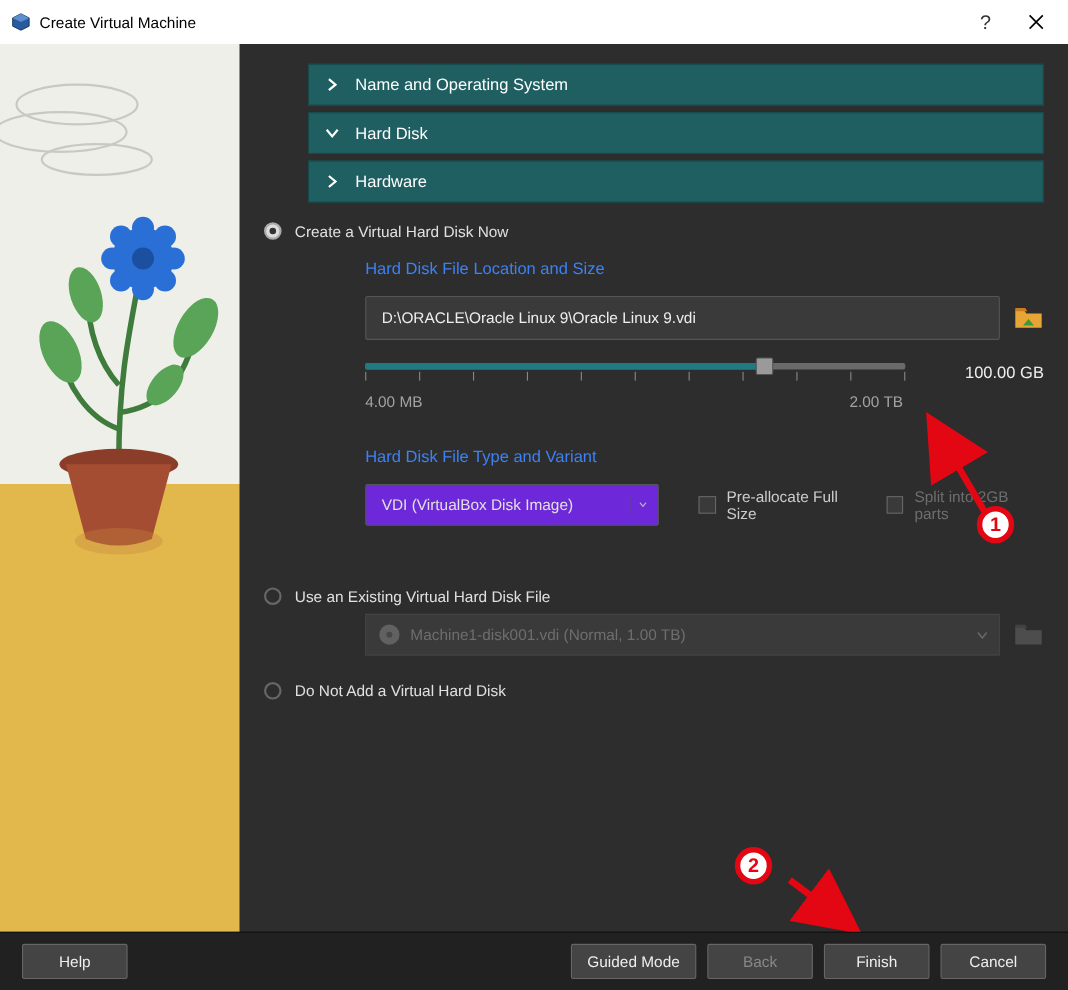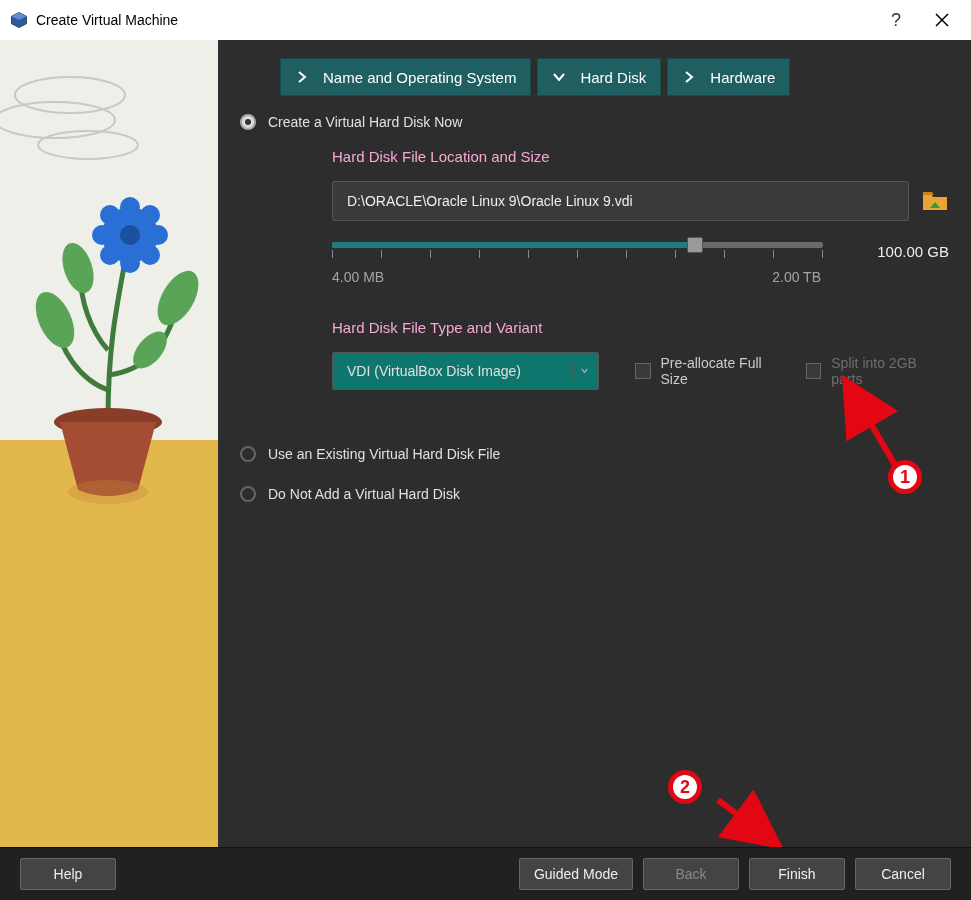--- a/index.html
+++ b/index.html
@@ -6,45 +6,45 @@
   html, body { width: 971px; height: 900px; font-family: "Segoe UI", Arial, sans-serif; font-size: 14px; color: #e0e0e0; background: #2d2d2d; overflow: hidden; }
   .titlebar { display: flex; align-items: center; justify-content: space-between; height: 40px; background: #ffffff; color: #000; padding: 0 6px 0 10px; }
   .titlebar .left { display:flex; align-items:center; gap:8px; }
   .titlebar .btns { display:flex; align-items:center; gap:0; }
   .titlebar .btns span { width:46px; height:40px; display:flex; align-items:center; justify-content:center; font-size:18px; color:#333; }
   .vbox-icon { width:18px; height:18px; }
   .title-text { font-size:14px; color:#000; }
   .body-area { display:flex; height: 807px; background:#2d2d2d; }
   .sidebar-art { width:218px; height:100%; position:relative; overflow:hidden; background:#2d2d2d; }
   .main { flex:1; padding:18px 22px 0 22px; position:relative; }
-  .accordion { display:flex; gap:6px;padding-left:40px; }
+  .accordion { display:flex; flex-direction:column; gap:6px;padding-left:40px; }
   .acc-item { background:#1f5f62; border:1px solid #164a4d; height:38px; display:flex; align-items:center; gap:14px; padding:0 14px; color:#fff; font-size:15px; }
   .acc-item .chevron { width:14px; height:14px; display:flex; align-items:center; justify-content:center; }
   .radio-group { margin-top:18px; }
   .radio-row { display:flex; align-items:center; gap:12px; margin-bottom:8px; }
   .radio { width:16px; height:16px; border-radius:50%; border:2px solid #aaa; position:relative; flex-shrink:0; }
   .radio.selected { background:#ddd; }
   .radio.selected::after { content:""; position:absolute; inset:3px; background:#333; border-radius:50%; }
   .radio.dark { background:#2d2d2d; border-color:#666; }
   .section-indent { padding-left:92px; margin-top:18px; }
-  .subheader { color:#f9a8d4; font-size:15px; margin-bottom:16px; }
+  .subheader { color:#3b82f6; font-size:15px; margin-bottom:16px; }
   .path-row { display:flex; align-items:center; gap:12px; }
   .path-input { flex:1; background:#3a3a3a; border:1px solid #555; padding:10px 14px; color:#eee; font-size:14px; border-radius:2px; height:40px; display:flex; align-items:center; }
   .browse-icon { width:28px; height:24px; }
   .slider-row { display:flex; align-items:center; gap:16px; margin-top:16px; }
   .slider-track-wrap { position:relative; flex:1; height:28px; }
   .slider-rail { position:absolute; top:5px; height:6px; width:100%; background:#6a6a6a; border-radius:2px; }
   .slider-fill { position:absolute; top:5px; height:6px; left:0; background:#1f7b80; border-radius:2px; }
   .slider-thumb { position:absolute; top:0; width:16px; height:16px; background:#9a9a9a; border:1px solid #555; border-radius:2px; transform:translateX(-8px); }
   .slider-ticks { position:absolute; top:13px; width:100%; height:10px; display:flex; justify-content:space-between; }
   .slider-ticks span { width:1px; height:8px; background:#888; }
   .size-readout { width:110px; text-align:right; color:#eee; font-size:15px; }
   .slider-labels { display:flex; justify-content:space-between; margin-top:4px; font-size:14px; color:#a3a3a3; padding-right:128px; }
   .type-row { display:flex; align-items:center; gap:36px; margin-top:14px; }
-  .select { background:#0f766e; border:1px solid #555; height:38px; display:flex; align-items:center; justify-content:space-between; padding:0 10px 0 14px; font-size:14px; border-radius:2px; }
+  .select { background:#6d28d9; border:1px solid #555; height:38px; display:flex; align-items:center; justify-content:space-between; padding:0 10px 0 14px; font-size:14px; border-radius:2px; }
   .select .dd { width:16px; height:16px; display:flex; align-items:center; justify-content:center; border-left:1px solid #555; padding-left:8px; }
   .check-col { display:flex; flex-direction:row; gap:16px; }
   .check-row { display:flex; align-items:center; gap:10px; color:#ccc; }
   .check-row.disabled { color:#6e6e6e; }
   .check { width:16px; height:16px; border:1px solid #666; background:#3a3a3a; }
   .existing-row { margin-left:92px; display:flex; align-items:center; gap:12px; margin-top:8px; }
   .existing-select { flex:1; background:#3a3a3a; border:1px solid #444; height:38px; display:flex; align-items:center; gap:8px; padding:0 10px; color:#6e6e6e; }
   .disk-glyph { width:22px; height:22px; opacity:.5; }
   .bottom-bar { height:53px; background:#212121; display:flex; align-items:center; justify-content:space-between; padding:0 20px; border-top:1px solid #111; }
   .bottom-right { display:flex; gap:10px;padding-left:32px; }
@@ -219,20 +219,38 @@
               <span>Split into 2GB parts</span>
             </div>
           </div>
         </div>
       </div>
 
       <div class="radio-row" style="margin-top:56px;">
         <span class="radio dark"></span>
         <span>Use an Existing Virtual Hard Disk File</span>
       </div>
+      <div class="existing-row">
+        <div class="existing-select">
+          <svg class="disk-glyph" viewBox="0 0 24 24">
+              <circle cx="12" cy="12" r="10" fill="#888"></circle>
+              <circle cx="12" cy="12" r="3" fill="#555"></circle>
+            </svg>
+          <span>Machine1-disk001.vdi (Normal, 1.00 TB)</span>
+          <span style="margin-left:auto" class="dd"><svg width="10" height="8" viewBox="0 0 10 8">
+                <path d="M1 1L5 6L9 1" stroke="#666" stroke-width="1.5" fill="none"></path>
+              </svg></span>
+        </div>
+        <span style="opacity:.35">
+          <svg class="browse-icon" viewBox="0 0 28 24">
+              <path d="M2 6h8l2 3h14v13H2z" fill="#8a8a8a"></path>
+              <path d="M2 4h9l2 3H2z" fill="#6a6a6a"></path>
+            </svg>
+        </span>
+      </div>
 
       <div class="radio-row" style="margin-top:24px;">
         <span class="radio dark"></span>
         <span>Do Not Add a Virtual Hard Disk</span>
       </div>
     </div>
 
     <div class="overlay">
       <svg width="100%" height="100%" style="position:absolute;inset:0">
         <defs>

